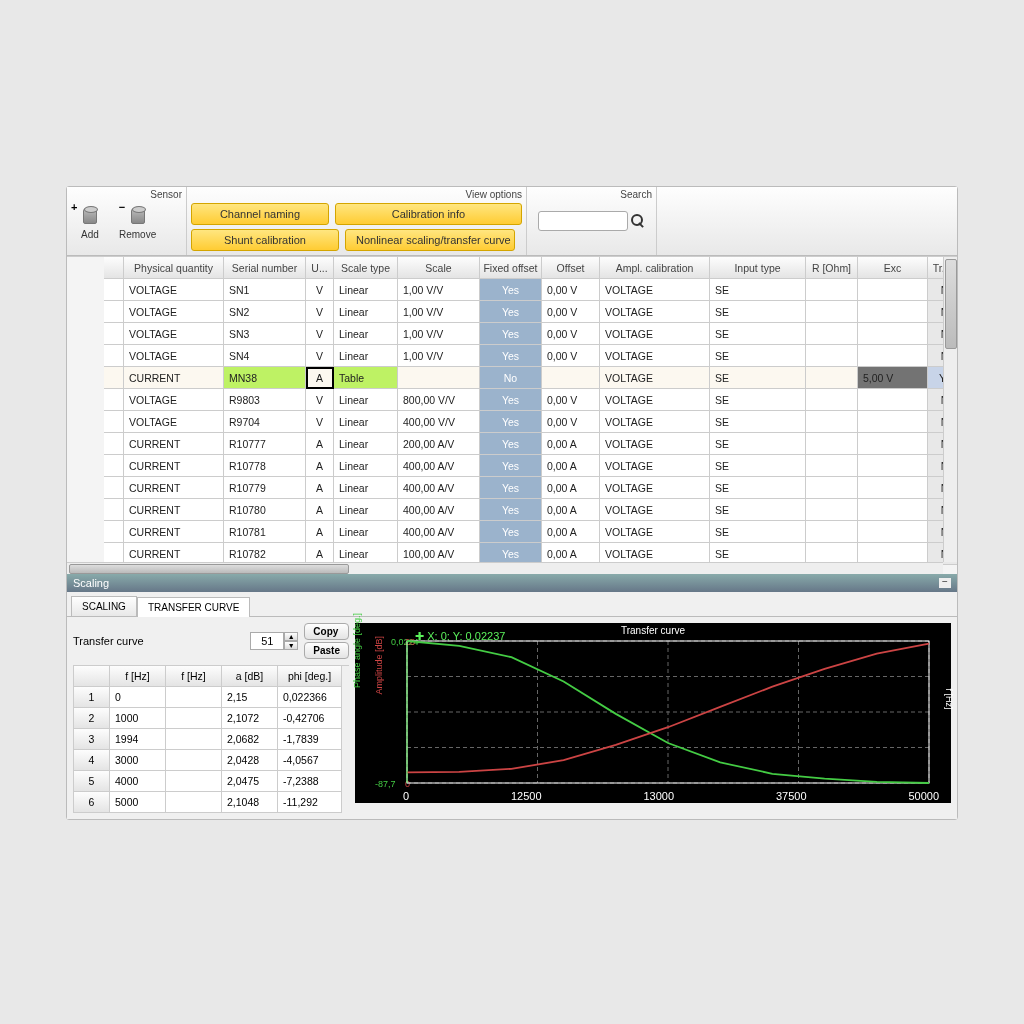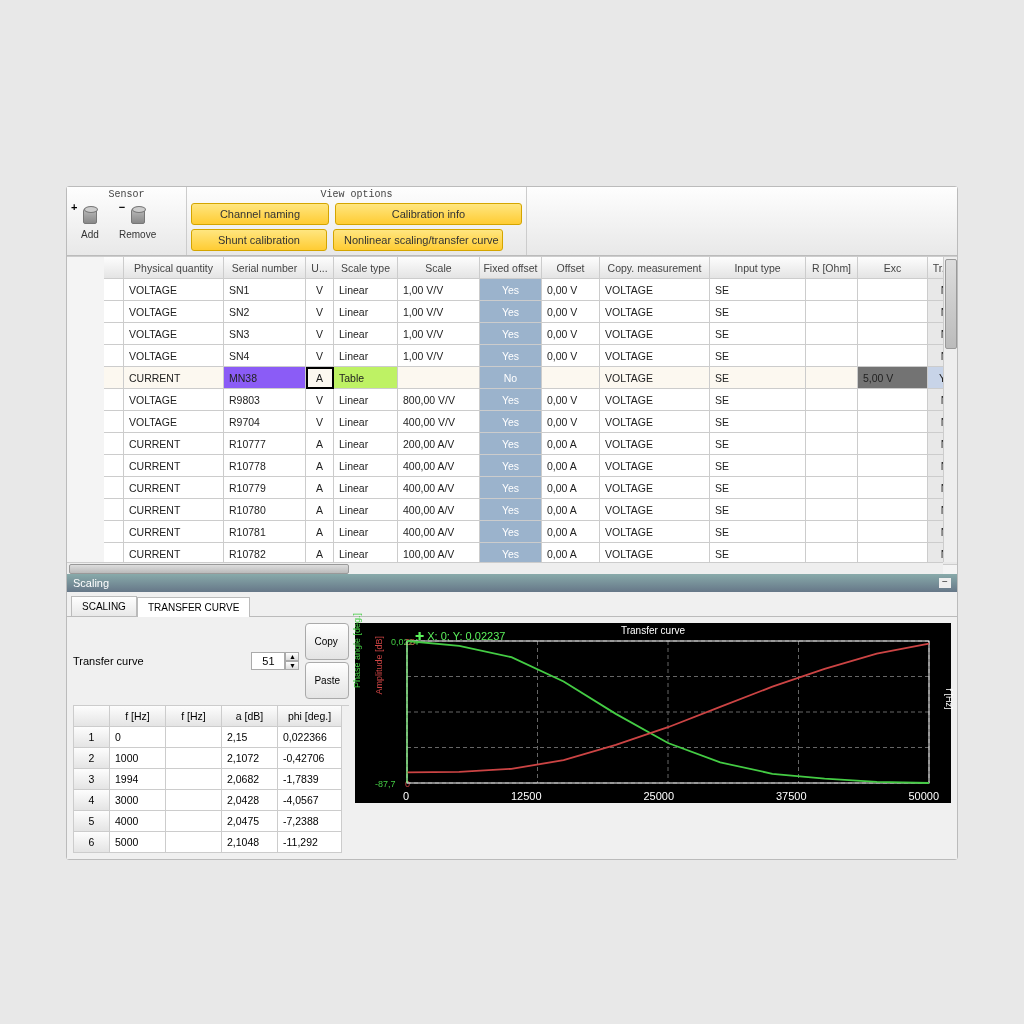--- a/index.html
+++ b/index.html
@@ -1,20 +1,20 @@
 <!DOCTYPE html>
 <html><head>
 <meta charset="utf-8">
 <style>
 * { box-sizing: border-box; margin: 0; padding: 0; font-family: Tahoma, Arial, sans-serif; font-size: 11px; }
 body { background: #e8e8e8; width: 1024px; height: 1024px; overflow: hidden; }
 .app { position: absolute; left: 66px; top: 186px; width: 892px; background: #f4f4f4; border: 1px solid #bbb; border-radius: 3px; }
 .toolbar { display: flex; align-items: stretch; background: linear-gradient(#fefefe,#e8e8e8); border-bottom: 1px solid #bbb; }
 .tb-section { padding: 2px 4px 4px; border-right: 1px solid #ccc; }
-.tb-title { text-align: center; color: #444; margin-bottom: 3px; font-size: 10px; font-family: Liberation Mono, monospace; }
+.tb-title { text-align: right; color: #444; margin-bottom: 3px; font-size: 10px; }
 .tb-body { display: flex; gap: 4px; }
 .icon-btn { display: flex; flex-direction: column; align-items: center; padding: 2px 6px; cursor: pointer; }
 .icon-btn .icon-sq { width: 26px; height: 22px; display: flex; align-items: center; justify-content: center; }
 .icon-btn .lbl { font-size: 10px; color: #333; margin-top: 2px; }
 .cyl { width: 14px; height: 16px; background: linear-gradient(#bbb,#888); border-radius: 3px 3px 2px 2px; border: 1px solid #777; position: relative; }
 .cyl:before { content:""; position:absolute; top:-3px; left:0; width:12px; height:5px; background:#ccc; border:1px solid #777; border-radius:50%; }
 .yellow-btn { background: linear-gradient(#ffe680,#ffcc33); border: 1px solid #d4a500; border-radius: 3px; padding: 4px 10px; text-align: center; cursor: pointer; color: #333; font-size: 11px; white-space: nowrap; }
 .view-col { display: flex; flex-direction: column; gap: 4px; }
 .view-row { display: flex; gap: 6px; }
 .search-box { display: flex; align-items: center; gap: 2px; }
@@ -44,21 +44,21 @@
 .tabs { display:flex; padding:4px 4px 0; gap:0; background:#f0f0f0; }
 .tab { padding:4px 10px; border:1px solid #bbb; border-bottom:none; background:linear-gradient(#fefefe,#e8e8e8); cursor:pointer; font-size:10px; }
 .tab.active { background:#fff; position:relative; top:1px; }
 .tc-body { display:flex; background:#f0f0f0; border-top:1px solid #bbb; padding:6px; gap:6px; }
 .tc-left { width: 276px; }
 .tc-top { display:flex; align-items:center; gap:6px; margin-bottom:6px; }
 .spinner { display:flex; }
 .spinner input { width:34px; height:18px; border:1px solid #aaa; text-align:center; }
 .spinner .sp-btns { display:flex; flex-direction:column; }
 .spinner .sp-btns div { width:14px; height:9px; background:linear-gradient(#fefefe,#ddd); border:1px solid #aaa; font-size:7px; text-align:center; line-height:7px; cursor:pointer; }
-.cp-btn { padding:12px 8px; background:linear-gradient(#fefefe,#e4e4e4); border:1px solid #aaa; border-radius:4px; cursor:pointer; font-size:10px; }
+.cp-btn { padding:2px 8px; background:linear-gradient(#fefefe,#e4e4e4); border:1px solid #aaa; border-radius:4px; cursor:pointer; font-size:10px;font-weight:bold; }
 .tc-grid { display:grid; grid-template-columns: 36px 56px 56px 56px 64px; border-top:1px solid #ccc; border-left:1px solid #ccc; }
 .tc-grid > div { border-right:1px solid #ccc; border-bottom:1px solid #ccc; padding:3px 5px; height:21px; font-size:10.5px; display:flex; align-items:center; background:#fff; }
 .tc-grid .th { background:linear-gradient(#fdfdfd,#e4e4e4); justify-content:center; cursor:pointer; }
 .tc-grid .rn { background:linear-gradient(#fdfdfd,#e4e4e4); justify-content:center; cursor:pointer; }
 .chart-box { flex:1; background:#000; position:relative; height:180px; }
 .chart-title { position:absolute; top:2px; left:50%; transform:translateX(-50%); color:#fff; font-size:10px; }
 .cursor-info { position:absolute; top:7px; left:60px; color:#5bf05b; font-size:10px; }
 .ylabL1 { position:absolute; left:2px; top:50%; transform:rotate(-90deg) translateX(40%); transform-origin:left; color:#4c4; font-size:9px; }
 .ylabL2 { position:absolute; left:24px; top:50%; transform:rotate(-90deg) translateX(40%); transform-origin:left; color:#c44; font-size:9px; }
 .ylabR { position:absolute; right:2px; top:50%; transform:rotate(90deg) translateX(-40%); transform-origin:right; color:#fff; font-size:9px; }
@@ -98,40 +98,49 @@
     </div>
 
     <div class="tb-section" style="width:340px">
       <div class="tb-title">View options</div>
       <div class="view-col">
         <div class="view-row">
           <div class="yellow-btn" style="width:140px">Channel naming</div>
           <div class="yellow-btn" style="width:190px">Calibration info</div>
         </div>
         <div class="view-row">
-          <div class="yellow-btn" style="width:136px">Shunt calibration</div>
+          <div class="yellow-btn" style="width:148px">Shunt calibration</div>
           <div class="yellow-btn" style="width:170px">Nonlinear scaling/transfer curve</div>
         </div>
       </div>
     </div>
 
+    <div class="tb-section" style="width:130px">
+      <div class="tb-title">Search</div>
+      <div class="tb-body" style="justify-content:center; padding-top:8px">
+        <div class="search-box">
+          <input type="text" placeholder="" style="">
+          <div class="mag"></div>
+        </div>
+      </div>
+    </div>
 
   </div>
 
   <div class="grid-wrap">
     <div class="grid" id="main-grid">
         <div class="gh"></div>
         <div class="gh">Physical quantity</div>
         <div class="gh">Serial number</div>
         <div class="gh">U...</div>
         <div class="gh">Scale type</div>
         <div class="gh">Scale</div>
         <div class="gh">Fixed offset</div>
         <div class="gh">Offset</div>
-        <div class="gh">Copy. measurement</div>
+        <div class="gh">Ampl. calibration</div>
         <div class="gh">Input type</div>
         <div class="gh">R [Ohm]</div>
         <div class="gh">Exc</div>
         <div class="gh">Tr. cur</div>
         <div class="gc"></div>
         <div class="gc">VOLTAGE</div>
         <div class="gc">SN1</div>
         <div class="gc unit center">V</div>
         <div class="gc">Linear</div>
         <div class="gc">1,00 V/V</div>
@@ -176,21 +185,21 @@
         <div class="gc">1,00 V/V</div>
         <div class="gc fixoff">Yes</div>
         <div class="gc">0,00 V</div>
         <div class="gc">VOLTAGE</div>
         <div class="gc">SE</div>
         <div class="gc"></div>
         <div class="gc"></div>
         <div class="gc trcurve">No</div>
         <div class="gc row-sel-cell sel rsel selcell" style="background: rgb(252, 248, 240);"></div>
         <div class="gc row-sel-cell sel rsel selcell" style="background: rgb(252, 248, 240);">CURRENT</div>
-        <div class="gc row-sel-cell sel rsel selcell" style="background: #8b5cf6;">MN38</div>
+        <div class="gc row-sel-cell sel rsel selcell" style="background: #bef264;">MN38</div>
         <div class="gc unit center row-sel-cell sel rsel selcell" style="background: rgb(252, 248, 240); outline: rgb(0, 0, 0) solid 2px; outline-offset: -2px;">A</div>
         <div class="gc row-sel-cell sel rsel selcell" style="background: #bef264;">Table</div>
         <div class="gc row-sel-cell sel rsel selcell" style="background: rgb(252, 248, 240);"></div>
         <div class="gc fixoff row-sel-cell sel rsel selcell" style="background: rgb(155, 179, 204);">No</div>
         <div class="gc row-sel-cell sel rsel selcell" style="background: rgb(252, 248, 240);"></div>
         <div class="gc row-sel-cell sel rsel selcell" style="background: rgb(252, 248, 240);">VOLTAGE</div>
         <div class="gc row-sel-cell sel rsel selcell" style="background: rgb(252, 248, 240);">SE</div>
         <div class="gc row-sel-cell sel rsel selcell" style="background: rgb(252, 248, 240);"></div>
         <div class="gc row-sel-cell sel rsel selcell" style="background: #737373;">5,00 V</div>
         <div class="gc trcurve row-sel-cell sel rsel selcell" style="background: rgb(200, 212, 232);">Yes</div>
@@ -393,19 +402,19 @@
           <line x1="4" x2="526" y1="110.5" y2="110.5" stroke="#666" stroke-dasharray="4 3"></line>
           <line x1="4" x2="526" y1="146" y2="146" stroke="#666" stroke-dasharray="4 3"></line>
           <rect x="4" y="4" width="522" height="142" fill="none" stroke="#fff"></rect>
           <path d="M4 4.000647497104506 L56.2 8.892488121620026 L108.4 20.223687450411763 L160.6 44.50482886925119 L212.8 76.87968409437042 L265 106.01705379697775 L317.2 125.44196693204928 L369.4 136.773166260841 L421.6 141.6293945446089 L473.8 144.86688006712083 L526 146 " fill="none" stroke="#44cc44" stroke-width="1.8"></path>
           <path d="M4 135.35 L56.2 134.84285714285713 L108.4 131.8 L160.6 123.17857142857143 L212.8 107.96428571428572 L265 90.21428571428572 L317.2 69.92857142857143 L369.4 49.64285714285714 L421.6 31.89285714285714 L473.8 16.67857142857143 L526 6.535714285714293 " fill="none" stroke="#cc4444" stroke-width="1.8"></path>
           <line x1="4" x2="4" y1="4" y2="146" stroke="#5bf05b"></line>
         </svg>
       <div class="xticks" id="xticks">
           <span>0</span>
           <span>12500</span>
-          <span>25000</span>
+          <span>13000</span>
           <span>37500</span>
           <span>50000</span>
         </div>
     </div>
   </div>
 </div>
 
 </body></html>

